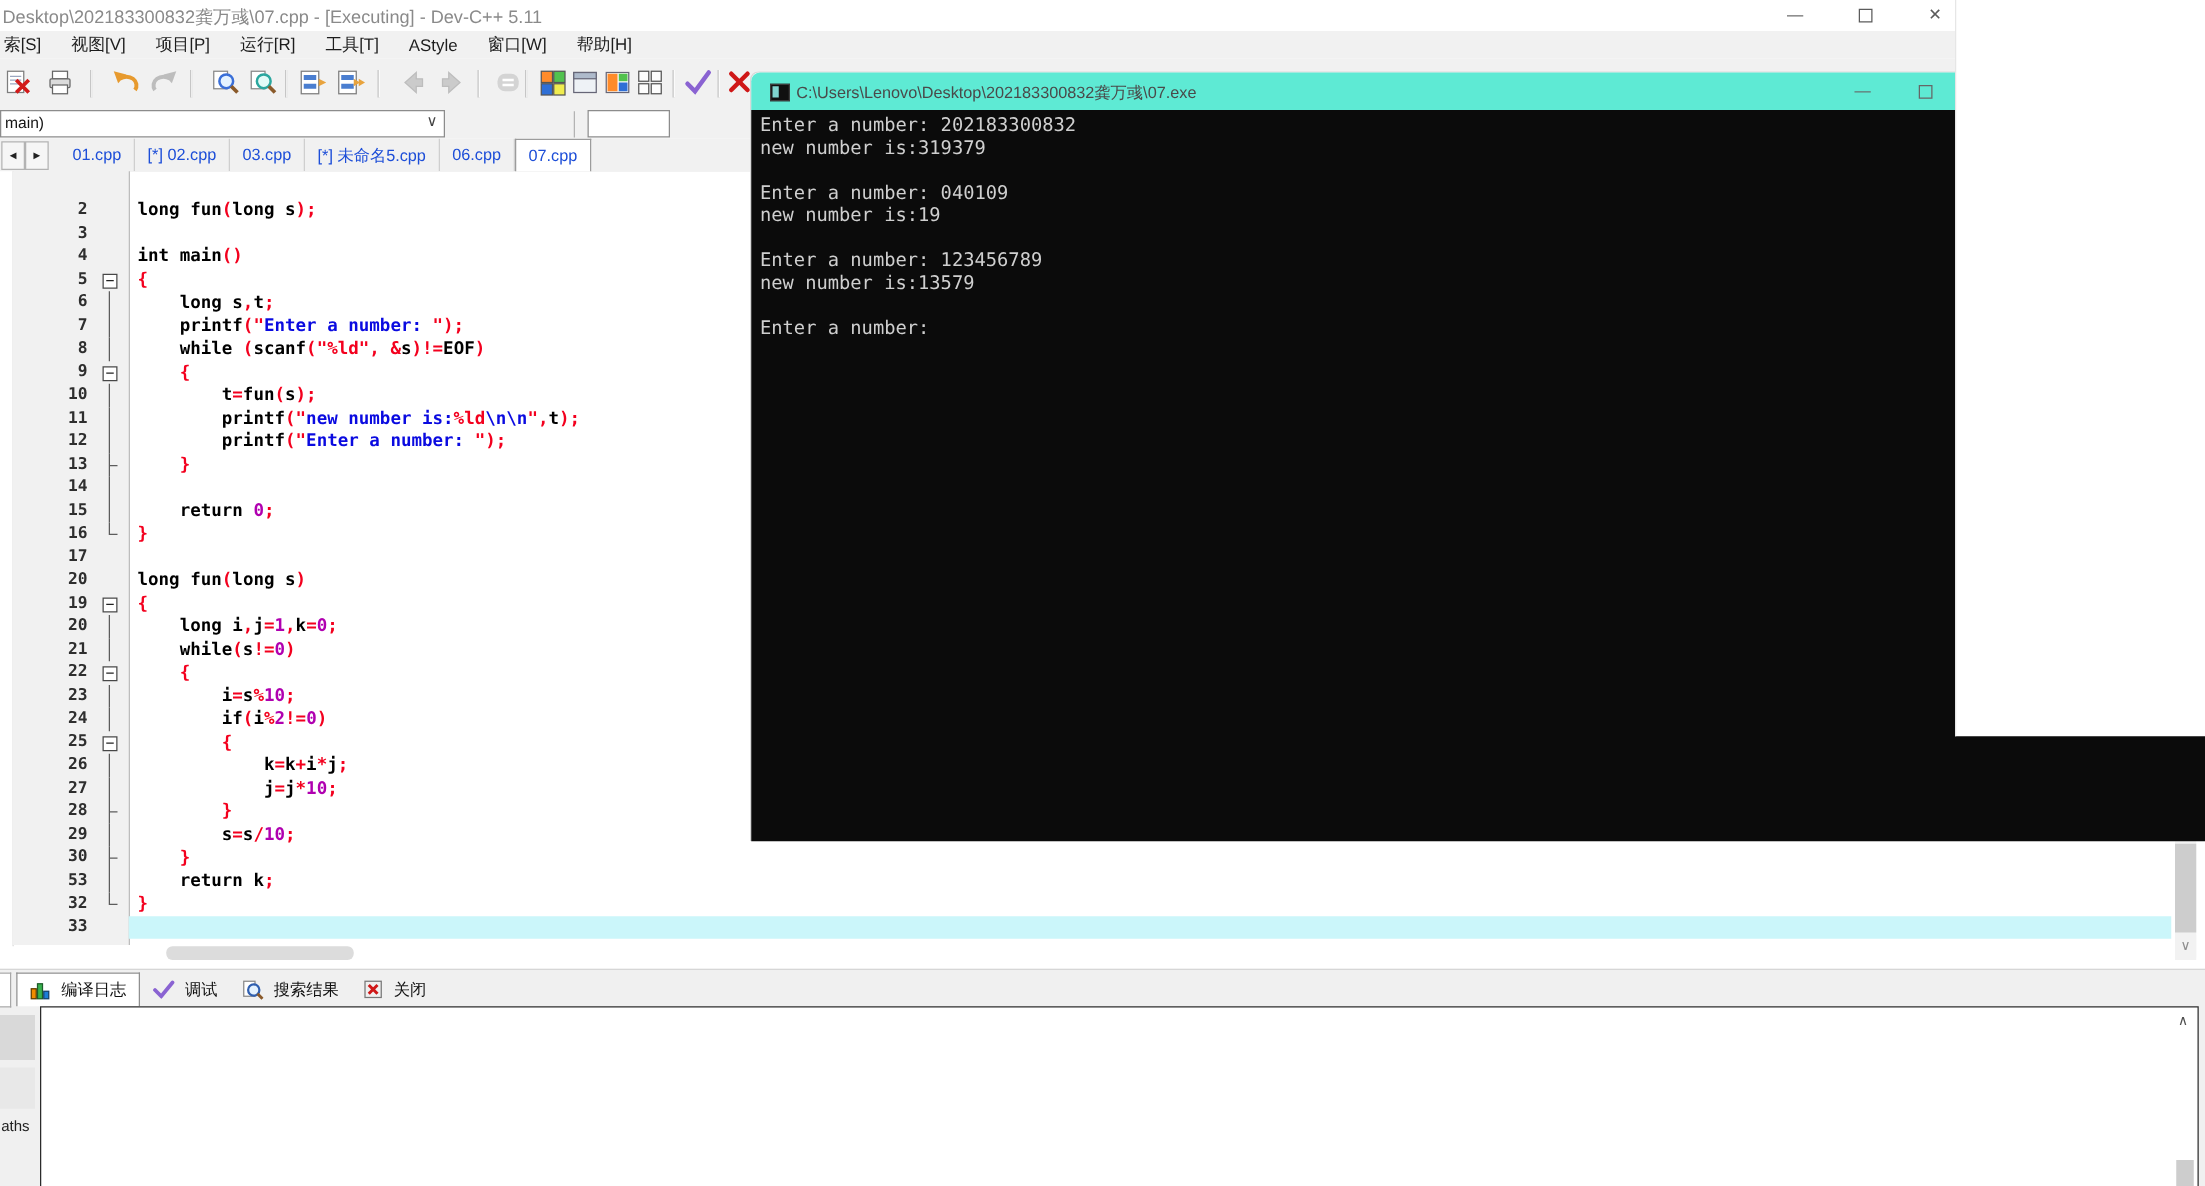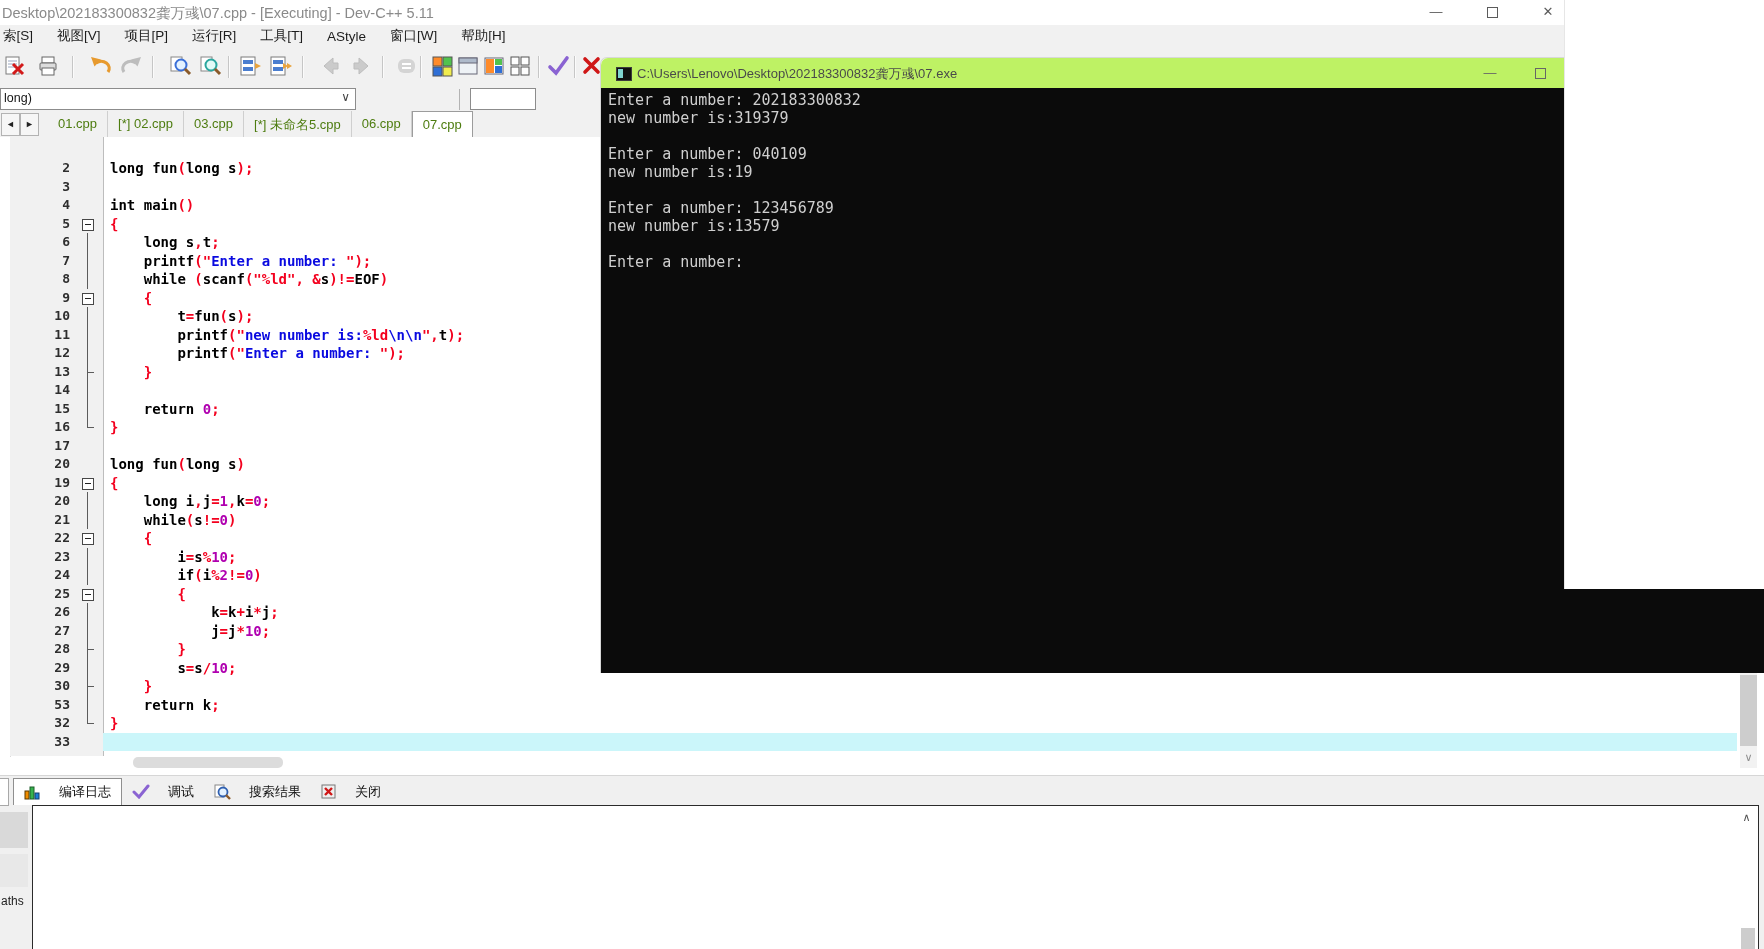--- a/index.html
+++ b/index.html
@@ -35,21 +35,21 @@
   #combosep{position:absolute;left:459px;top:1px;width:1px;height:21px;background:#b3b3b3;}
   #membercombo{position:absolute;left:470px;top:0;width:64px;height:20px;background:#fff;border:1px solid #8c8c8c;}
 
   
   #tabbar{left:0;top:111px;width:1764px;height:26px;background:#f1f1f1;border-bottom:1px solid #bdbdbd;}
   .tabscroll{position:absolute;top:2px;width:17px;height:21px;background:#f6f6f6;border:1px solid #b3b3b3;
              font-size:9px;line-height:20px;text-align:center;color:#222;}
   #tabscroll-l{left:1px;}
   #tabscroll-r{left:20px;}
   #tabs{position:absolute;left:48px;top:0;height:26px;display:flex;}
-  .tab{padding:5px 10px 0 10px;font-size:13px;color:#4d7c0f;border-right:1px solid #cfcfcf;white-space:nowrap;}
+  .tab{padding:5px 10px 0 10px;font-size:13px;color:#1d4ed8;border-right:1px solid #cfcfcf;white-space:nowrap;}
   .tab.active{background:#fff;border:1px solid #9c9c9c;border-bottom:none;position:relative;z-index:2;margin-top:0;}
 
   
   #editor{left:0;top:137px;width:1764px;height:638px;background:#ffffff;}
   #leftstrip{position:absolute;left:0;top:0;width:10px;height:620px;background:#fff;border-right:1px solid #dadada;}
   #gutter-bg{position:absolute;left:10px;top:0;width:93px;height:619px;background:#f1f1f1;border-right:1px solid #bdbdbd;}
   #edlines{position:absolute;left:10px;top:22px;width:1727px;}
   .ed-row{display:flex;height:18.5px;font-family:"DejaVu Sans Mono",monospace;font-weight:bold;
           font-size:14px;line-height:18.5px;}
   .gcell{flex:none;width:93px;display:flex;}
@@ -67,40 +67,40 @@
   
   #ed-vtrack{position:absolute;left:1740px;top:137px;width:17px;height:631px;background:#f2f2f2;}
   #ed-vthumb{position:absolute;left:1740px;top:675px;width:17px;height:71px;background:#cdcdcd;}
   #ed-vbtn{position:absolute;left:1740px;top:748px;width:17px;height:18px;color:#8e8e8e;font-size:11px;
            line-height:18px;text-align:center;background:#f2f2f2;}
   #ed-hthumb{position:absolute;left:133px;top:757px;width:150px;height:11px;background:#dcdcdc;border-radius:5px;}
 
   
   #console{left:600px;top:57px;width:1164px;height:615px;z-index:20;border-left:1px solid #d8d8d8;
            border-top:1px solid #d8d8d8;border-radius:7px 0 0 0;background:#fbfbfb;}
-  #con-title{position:absolute;left:0;top:0;right:12px;height:30px;background:#bef264;border-radius:7px 0 0 0;}
+  #con-title{position:absolute;left:0;top:0;right:12px;height:30px;background:#5eead4;border-radius:7px 0 0 0;}
   #con-icon{position:absolute;left:15px;top:9px;width:14px;height:12px;background:#101010;border:1px solid #3c3c3c;}
   #con-icon i{position:absolute;left:1px;top:1px;width:5px;height:9px;background:#7fd4cf;display:block;}
   #con-title-text{position:absolute;left:36px;top:7px;font-size:13px;color:#4a4a4a;white-space:nowrap;}
   .con-btn{position:absolute;top:3px;width:26px;height:24px;text-align:center;line-height:24px;color:#666;font-size:13px;}
   #con-min{left:876px;}
   #con-max{left:926px;}
   .con-max-glyph{display:inline-block;width:9px;height:9px;border:1px solid #666;margin-top:7px;}
   #con-body{position:absolute;left:0;top:30px;right:0;bottom:0;background:#0b0b0b;}
   #con-pre{position:absolute;left:7px;top:3px;margin:0;color:#cfcfcf;
            font-family:"DejaVu Sans Mono",monospace;font-size:15px;line-height:18px;white-space:pre;}
 
   
   #overlay{left:1564px;top:0;width:200px;height:589px;background:#ffffff;border-left:1px solid #e6e6e6;z-index:30;}
 
   
   #bottombar{left:0;top:775px;width:1764px;height:174px;background:#f0f0f0;border-top:1px solid #d6d6d6;}
   #btab-sliver{position:absolute;left:0;top:2px;width:8px;height:26px;background:#fff;border:1px solid #a8a8a8;border-left:none;}
   #btabs{position:absolute;left:13px;top:2px;height:27px;display:flex;}
-  .btab{display:flex;align-items:center;gap:18px;padding:0 10px;font-size:13px;color:#101010;white-space:nowrap;}
+  .btab{display:flex;align-items:center;gap:8px;padding:0 10px;font-size:13px;color:#101010;white-space:nowrap;}
   .btab.active{background:#fff;border:1px solid #8f8f8f;border-bottom:none;}
   .btab svg{display:block;}
 
   #logpanel{left:32px;top:805px;width:1725px;height:144px;background:#fff;border:1px solid #2b2b2b;z-index:5;}
   #logpre{position:absolute;left:6px;top:2px;margin:0;font-family:"DejaVu Sans Mono",monospace;
           font-size:13.5px;line-height:19.5px;color:#000;white-space:pre;}
   #log-up{position:absolute;right:4px;top:4px;width:15px;height:15px;color:#4f4f4f;font-size:11px;
           line-height:15px;text-align:center;}
   #log-vthumb{position:absolute;right:3px;top:122px;width:14px;height:22px;background:#cdcdcd;}
 
@@ -251,21 +251,21 @@
   <i class="tsep" style="left:574px"></i>
   <span class="tbtn" style="left:580px">
     <svg width="26" height="26">
         <path d="M5 5 L18 18 M18 5 L5 18" stroke="#cf1717" stroke-width="3.6" stroke-linecap="round"></path>
       </svg>
     </span>
 </div>
 
 <div class="abs" id="comborow">
   <div id="navcombo">
-    <span id="navcombo-val">long)</span>
+    <span id="navcombo-val">main)</span>
     <span id="navcombo-chev">∨</span>
   </div>
   <i id="combosep"></i>
   <div id="membercombo"></div>
 </div>
 
 <div class="abs" id="tabbar">
   <div class="tabscroll" id="tabscroll-l">◄</div>
   <div class="tabscroll" id="tabscroll-r">►</div>
   <div id="tabs">

